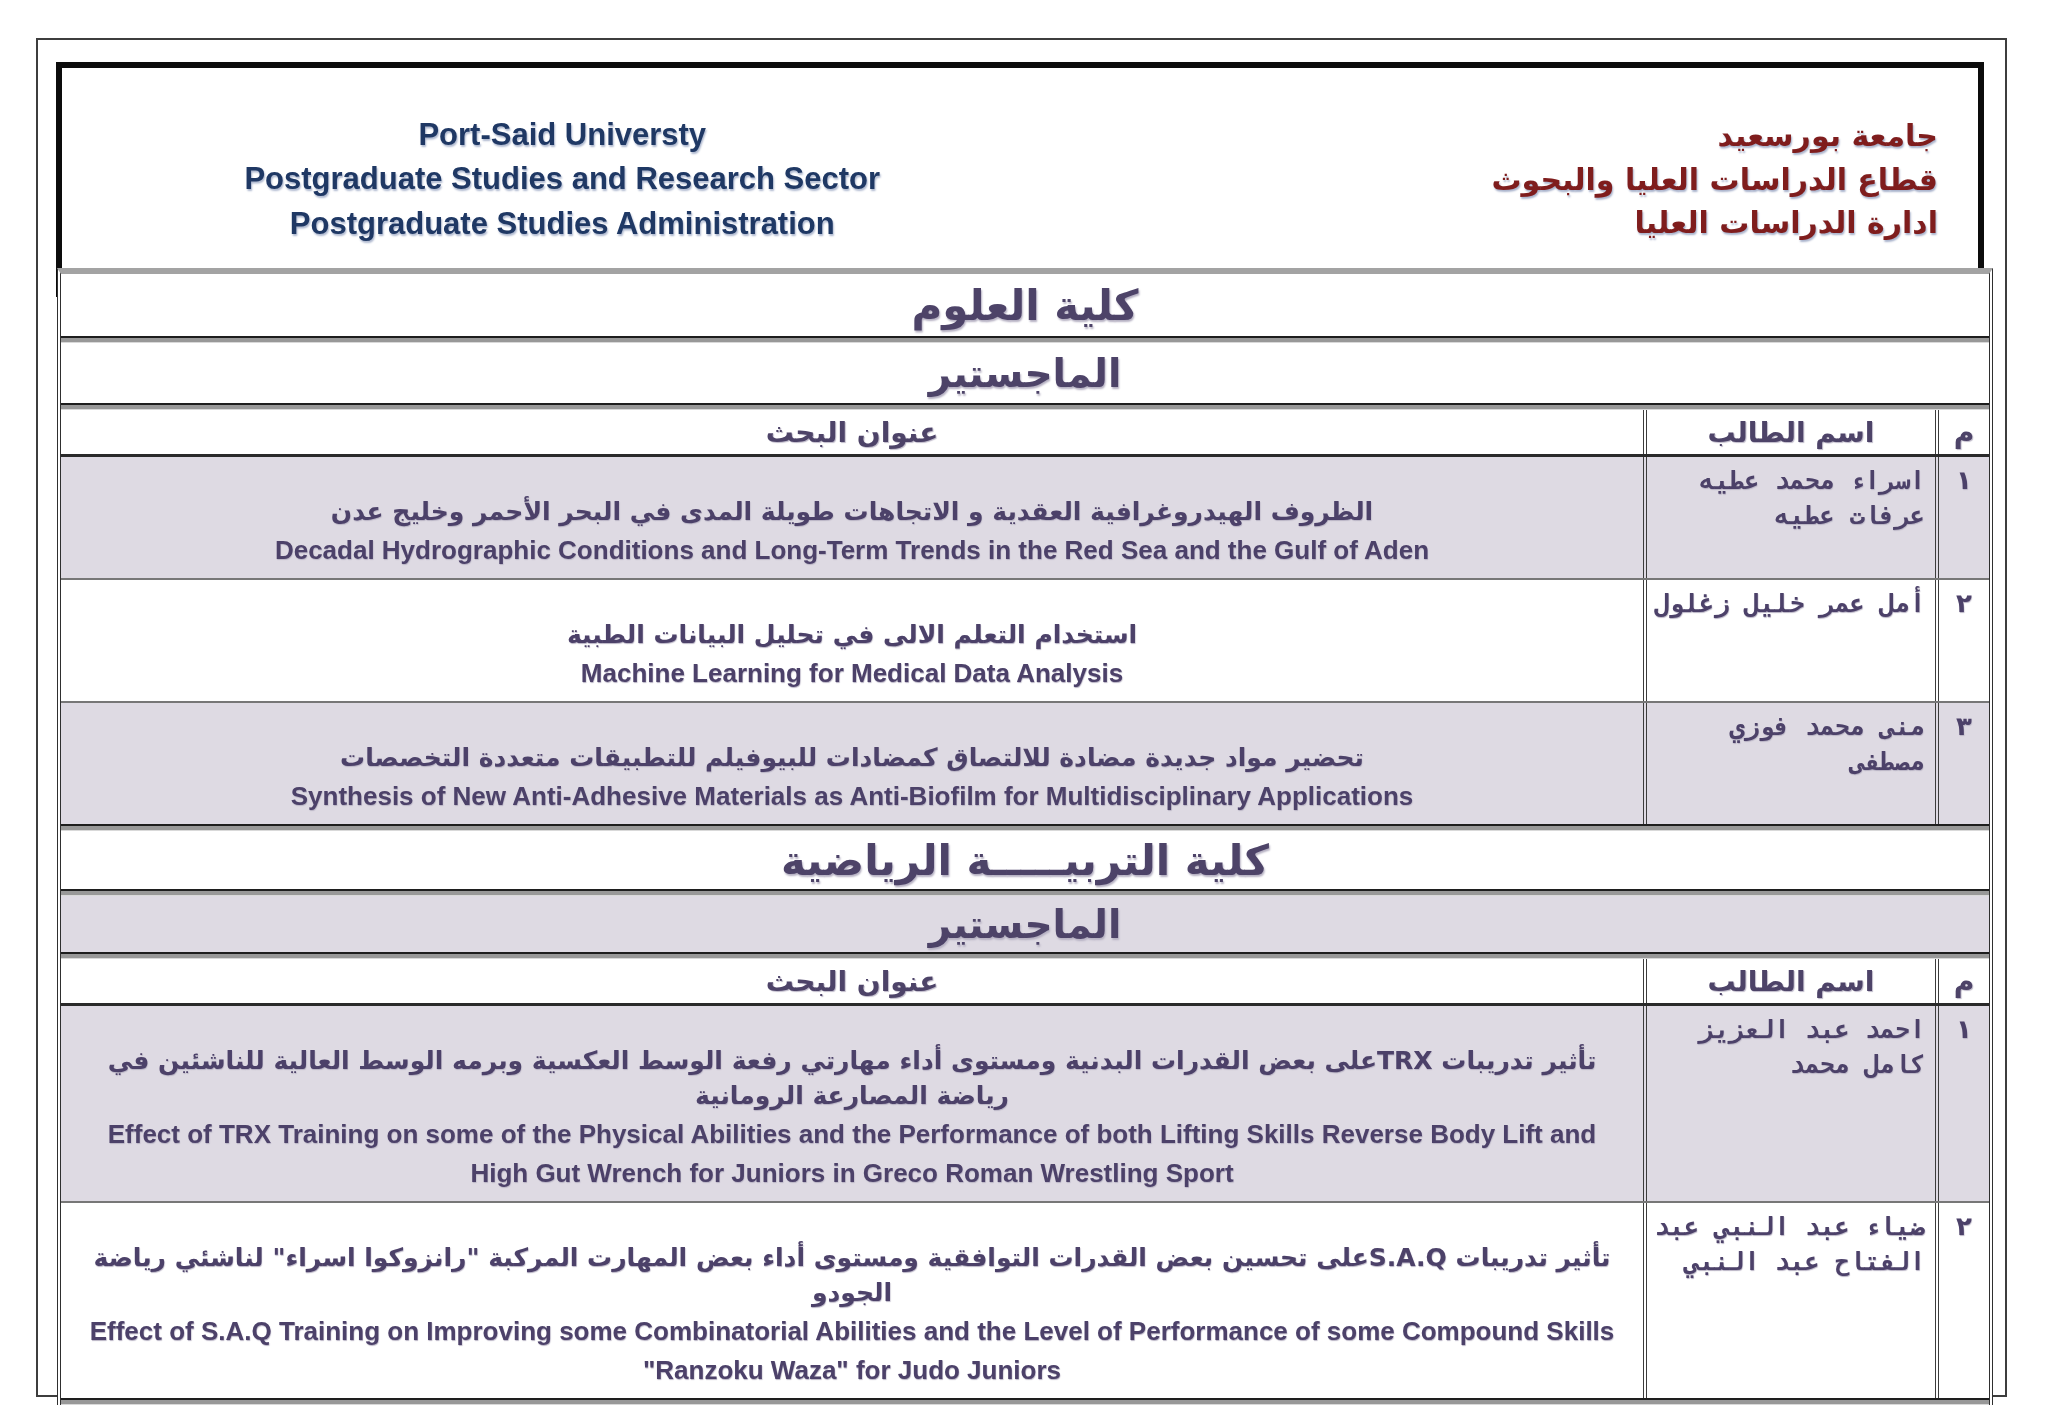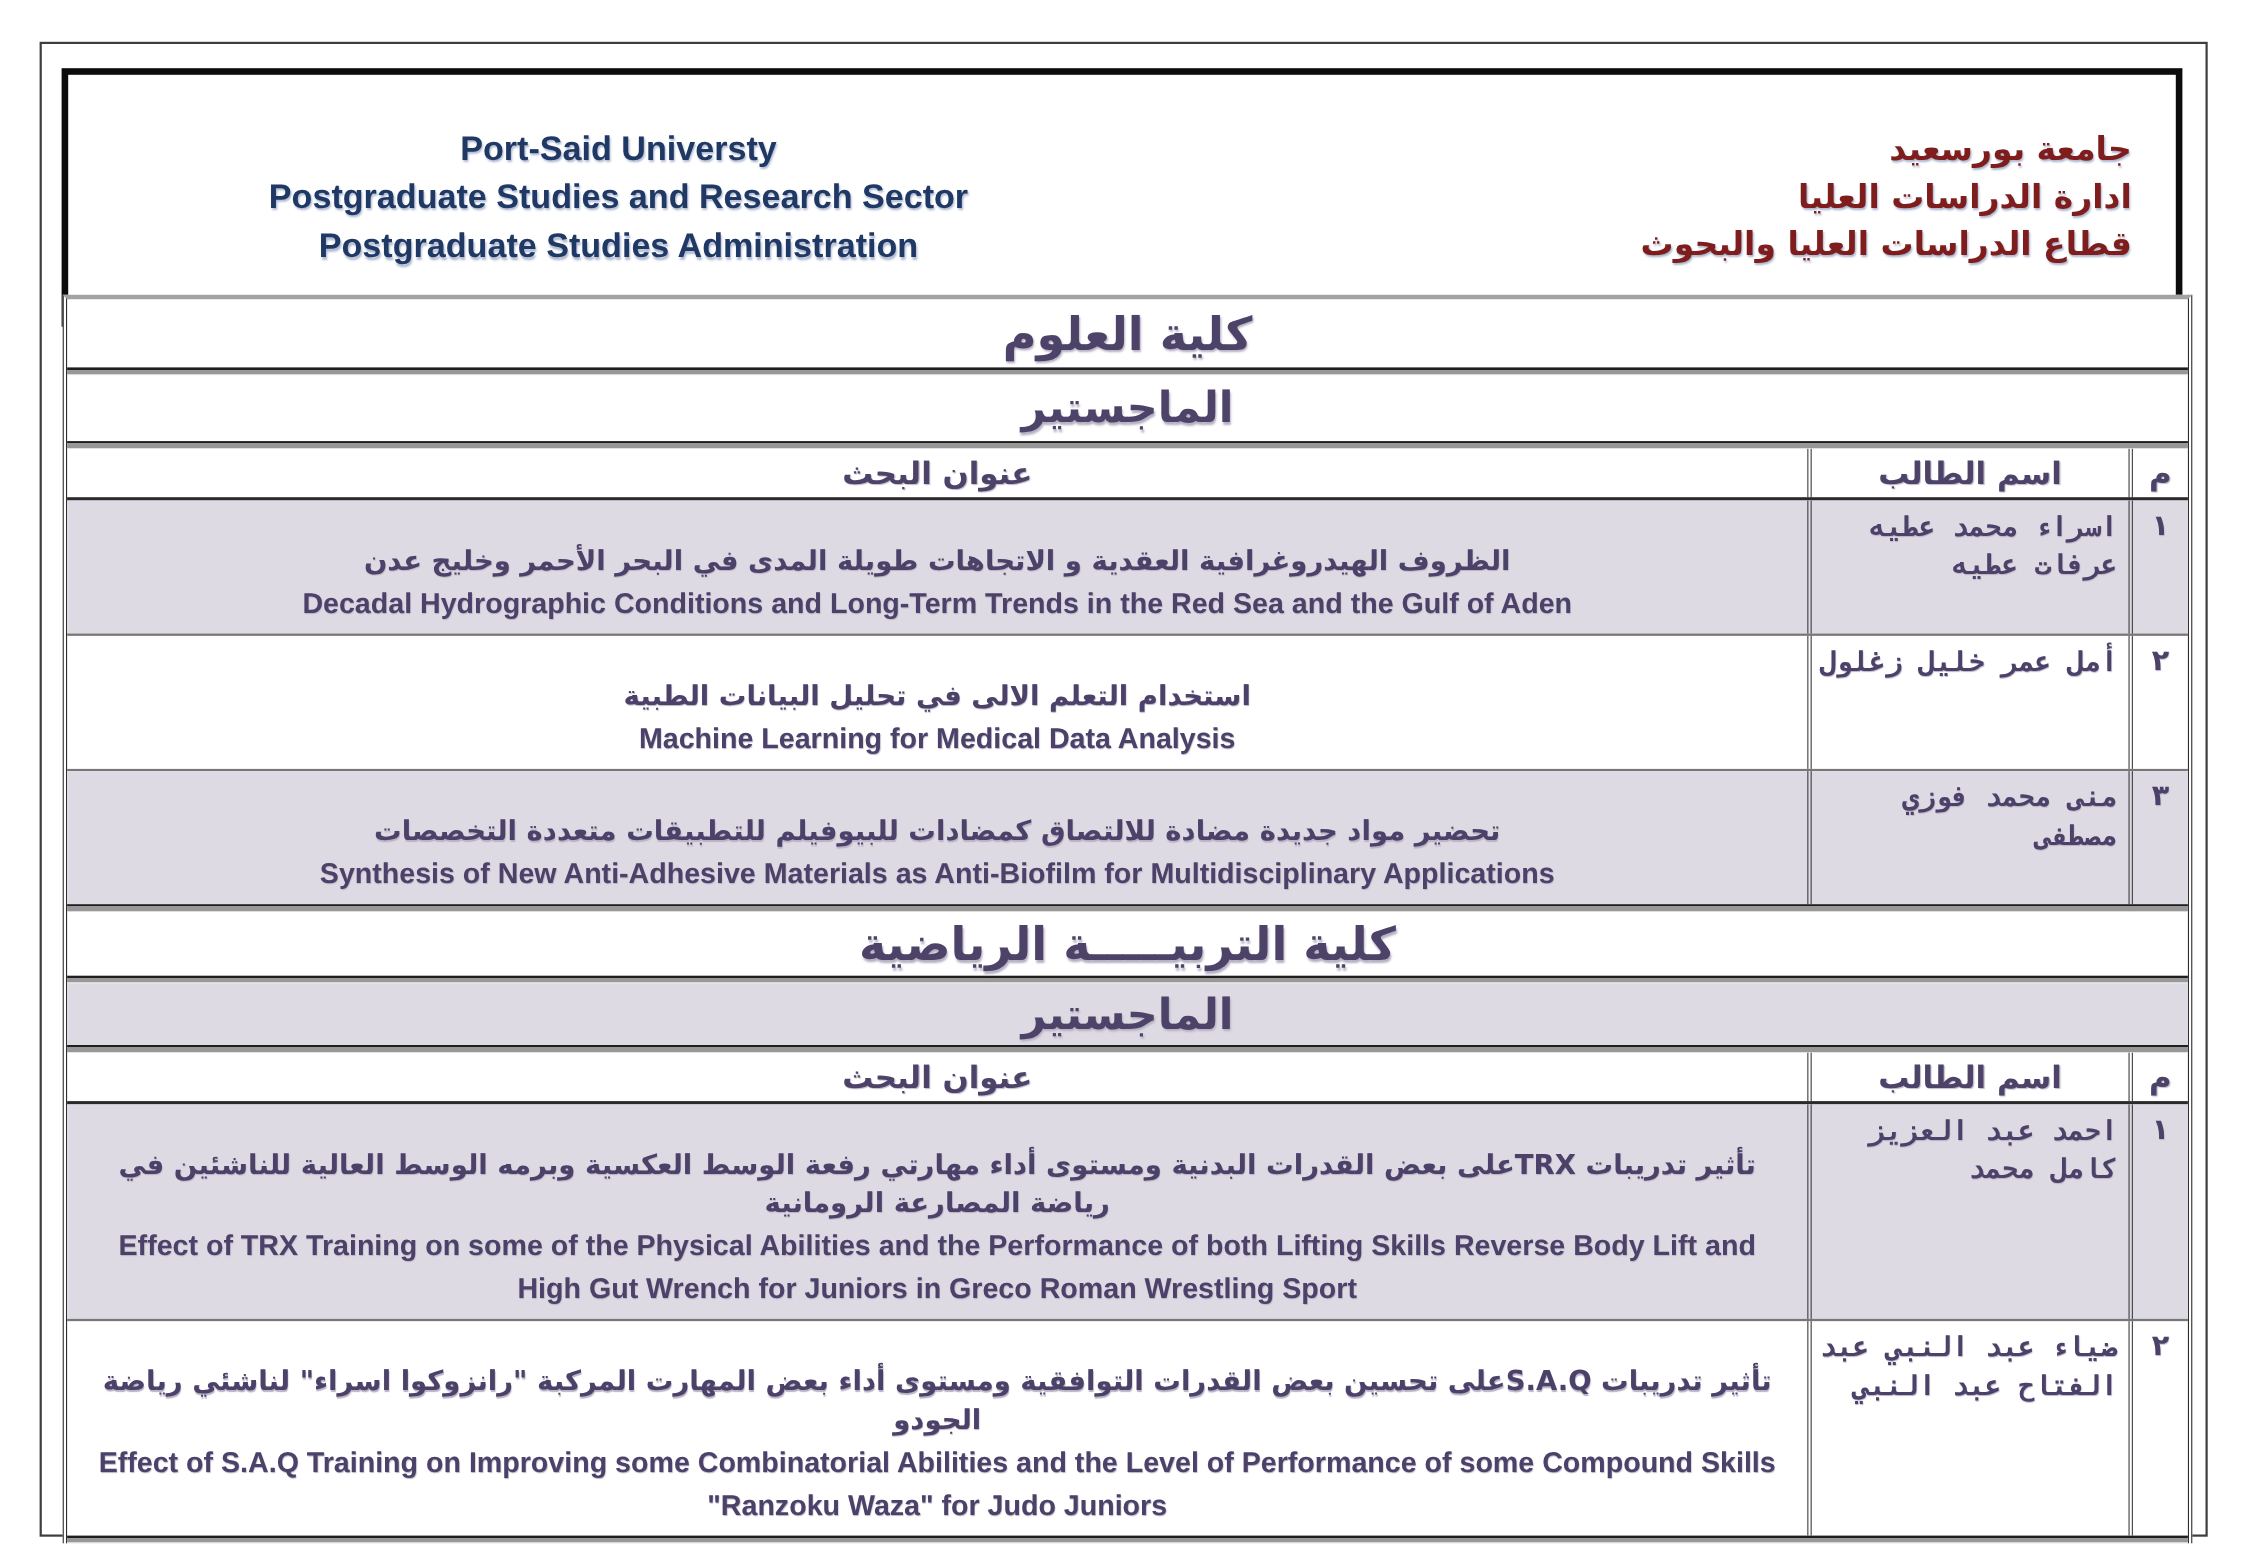--- a/index.html
+++ b/index.html
@@ -41,21 +41,21 @@
     color:#7f1d1d;
     text-shadow:1px 2px 2px #a9b3cc;
     direction:rtl;
   }
   
   .doc-table{
     position:absolute;left:57px;top:268px;width:1936px;
     box-sizing:border-box;
     border-left:4px double #2f2f2f;
     border-right:4px double #2f2f2f;
-    border-top:4px solid #a3a3a3;
+    border-top:6px solid #a3a3a3;
     background:#ffffff;
     color:#4c4169;
   }
   .sep{
     height:7px;
     background:linear-gradient(to bottom,#1e1e1e 0 2px,#989898 2px 6px,#d9d9d9 6px 7px);
   }
   .row{box-sizing:border-box;}
   .banner{
     display:flex;align-items:center;justify-content:center;
@@ -122,22 +122,22 @@
   <div class="page-border"></div>
 
   <div class="header-box">
     <div class="hdr-en">
       <div>Port-Said Universty</div>
       <div>Postgraduate Studies and Research Sector</div>
       <div>Postgraduate Studies Administration</div>
     </div>
     <div class="hdr-ar">
       <div>جامعة بورسعيد</div>
+      <div>قطاع الدراسات العليا والبحوث</div>
       <div>ادارة الدراسات العليا</div>
-      <div>قطاع الدراسات العليا والبحوث</div>
     </div>
   </div>
 
   <div class="doc-table">
 
     <div class="row banner faculty-row">
       <span dir="rtl">كلية العلوم</span>
     </div>
     <div class="sep"></div>
 

